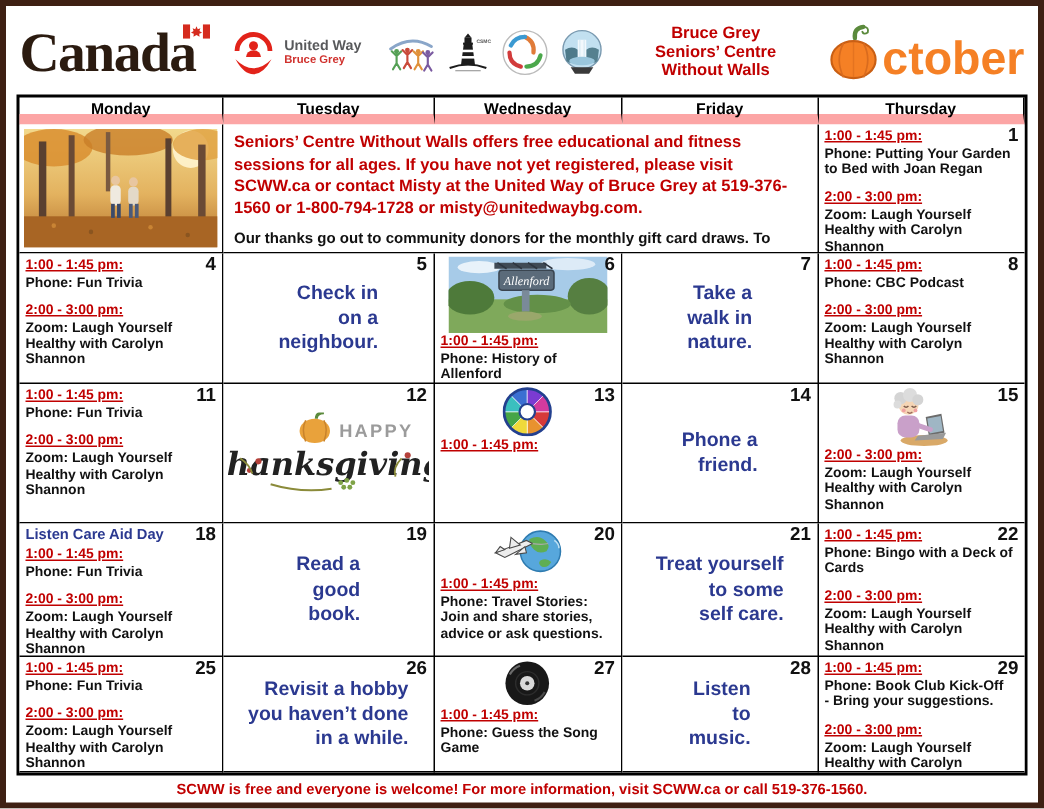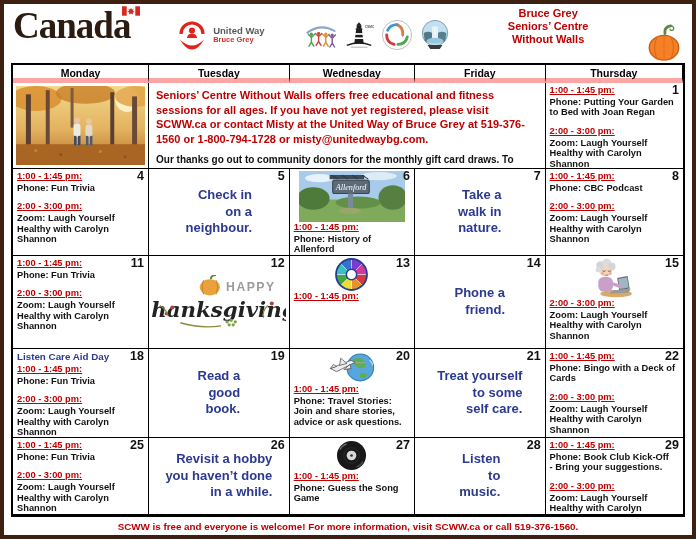--- a/index.html
+++ b/index.html
@@ -7,42 +7,42 @@
   .page {
     width:696px; height:539px;
     background:#fff;
     border:4px solid #3E2013;
     font-family:"Liberation Sans", sans-serif;
     position:relative;
     padding:3px 7px 0 7px;
     overflow:hidden;
   }
   
-  .hdr { height:56px; display:flex; justify-content:space-between; padding:0 2px; }
+  .hdr { height:56px; display:flex; align-items:center; justify-content:space-between; padding:0 2px; }
   .canada { position:relative; font-family:"Liberation Serif", serif; font-weight:bold; font-size:37px; color:#2B1B10; letter-spacing:-1px; line-height:1; padding-right:4px; }
   .canada .flag { position:absolute; top:-1px; right:-6px; width:18px; height:10px; }
   .uw { display:flex; align-items:center; gap:4px; }
   .uw-text { line-height:1.05; }
   .uw-name { font-size:9.5px; font-weight:bold; color:#58595B; }
   .uw-sub { font-size:7.5px; font-weight:bold; color:#D0312D; }
   .logos { display:flex; align-items:center; gap:6px; }
   .logo { width:32px; height:32px; display:flex; align-items:center; justify-content:center; }
   .org-title { text-align:center; color:#C00000; font-weight:bold; font-size:11px; line-height:1.18; width:112px; }
   .october { display:flex; align-items:flex-end; }
   .october .oword { font-size:31px; font-weight:bold; color:#F58025; letter-spacing:0; line-height:0.9; padding-bottom:2px; }
   
   .calendar {
     display:grid;
     grid-template-columns:20.3% 21% 18.7% 19.5% 20.5%;
     grid-template-rows:18px 86px 87px 93px 89px 77px;
     border:2px solid #000;
     width:100%;
   }
   .dayhead {
-    border-right:1px solid #000; border-bottom:5px solid #fca5a5;
+    border-right:1px solid #000; border-bottom:7px solid #fca5a5;
     font-weight:bold; font-size:10.5px; text-align:center; padding-top:2px; color:#000;
   }
   .dayhead:last-of-type { border-right:none; }
   .cell {
     border-right:1px solid #000; border-bottom:1px solid #000;
     position:relative; padding:2px 4px; overflow:hidden; background:#fff;
   }
   .cell.lastcol { border-right:none; }
   .day-num { position:absolute; top:0px; right:4px; font-size:12.5px; font-weight:bold; color:#111; }
   .event .time { color:#C00000; font-weight:bold; font-size:9.3px; text-decoration:underline; text-underline-offset:1px; line-height:1.25; }
@@ -157,20 +157,21 @@
     </div>
 
     <div class="october">
       <svg width="38" height="40" viewBox="0 0 40 40">
         <path d="M21,10 q-1,-7 6,-8" stroke="#5B8A3C" stroke-width="3" fill="none" stroke-linecap="round"></path>
         <path d="M27,2 q4,0 3,4 q-3,2 -4,-1" stroke="#5B8A3C" stroke-width="1.3" fill="none"></path>
         <ellipse cx="20" cy="25" rx="15.5" ry="13" fill="#F58025" stroke="#C95F14" stroke-width="1.5"></ellipse>
         <path d="M13,13.5 q-6,11 0,24 M27,13.5 q6,11 0,24" stroke="#D96B1E" stroke-width="1.2" fill="none"></path>
         <path d="M20,12.5 v25" stroke="#D96B1E" stroke-width="1" fill="none" opacity="0.6"></path>
       </svg>
+      <span class="oword">ctober</span>
     </div>
   </div>
 
   <div class="calendar" id="grid">
       <div class="dayhead">Monday</div>
       <div class="dayhead">Tuesday</div>
       <div class="dayhead">Wednesday</div>
       <div class="dayhead">Friday</div>
       <div class="dayhead">Thursday</div>
       <div class="cell kind-photo">

